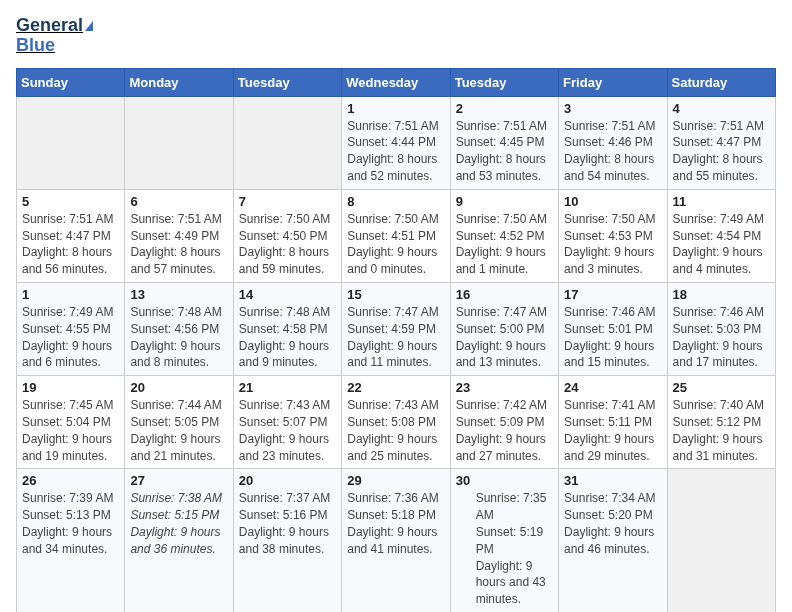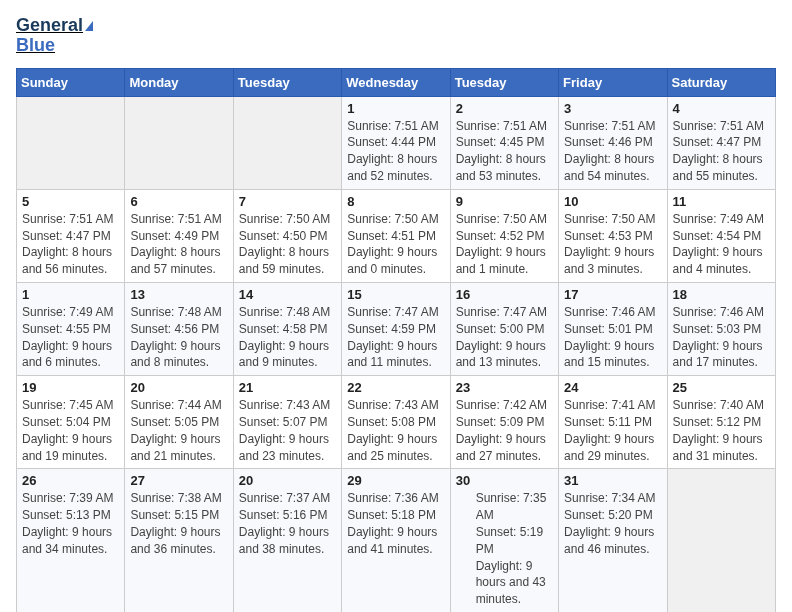--- a/index.html
+++ b/index.html
@@ -275,21 +275,21 @@
       </tr>
       <tr>
         <td>
           <span class="day-num">26</span>
           <div class="day-info" style="white-space: pre-line;">Sunrise: 7:39 AM
 Sunset: 5:13 PM
 Daylight: 9 hours and 34 minutes.</div>
         </td>
         <td>
           <span class="day-num">27</span>
-          <div class="day-info" style="white-space: pre-line;">Sunrise: 7:38 AM
+          <div class="day-info" style="white-space: pre-line; font-style: italic;">Sunrise: 7:38 AM
 Sunset: 5:15 PM
 Daylight: 9 hours and 36 minutes.</div>
         </td>
         <td>
           <span class="day-num">20</span>
           <div class="day-info" style="white-space: pre-line;">Sunrise: 7:37 AM
 Sunset: 5:16 PM
 Daylight: 9 hours and 38 minutes.</div>
         </td>
         <td>

